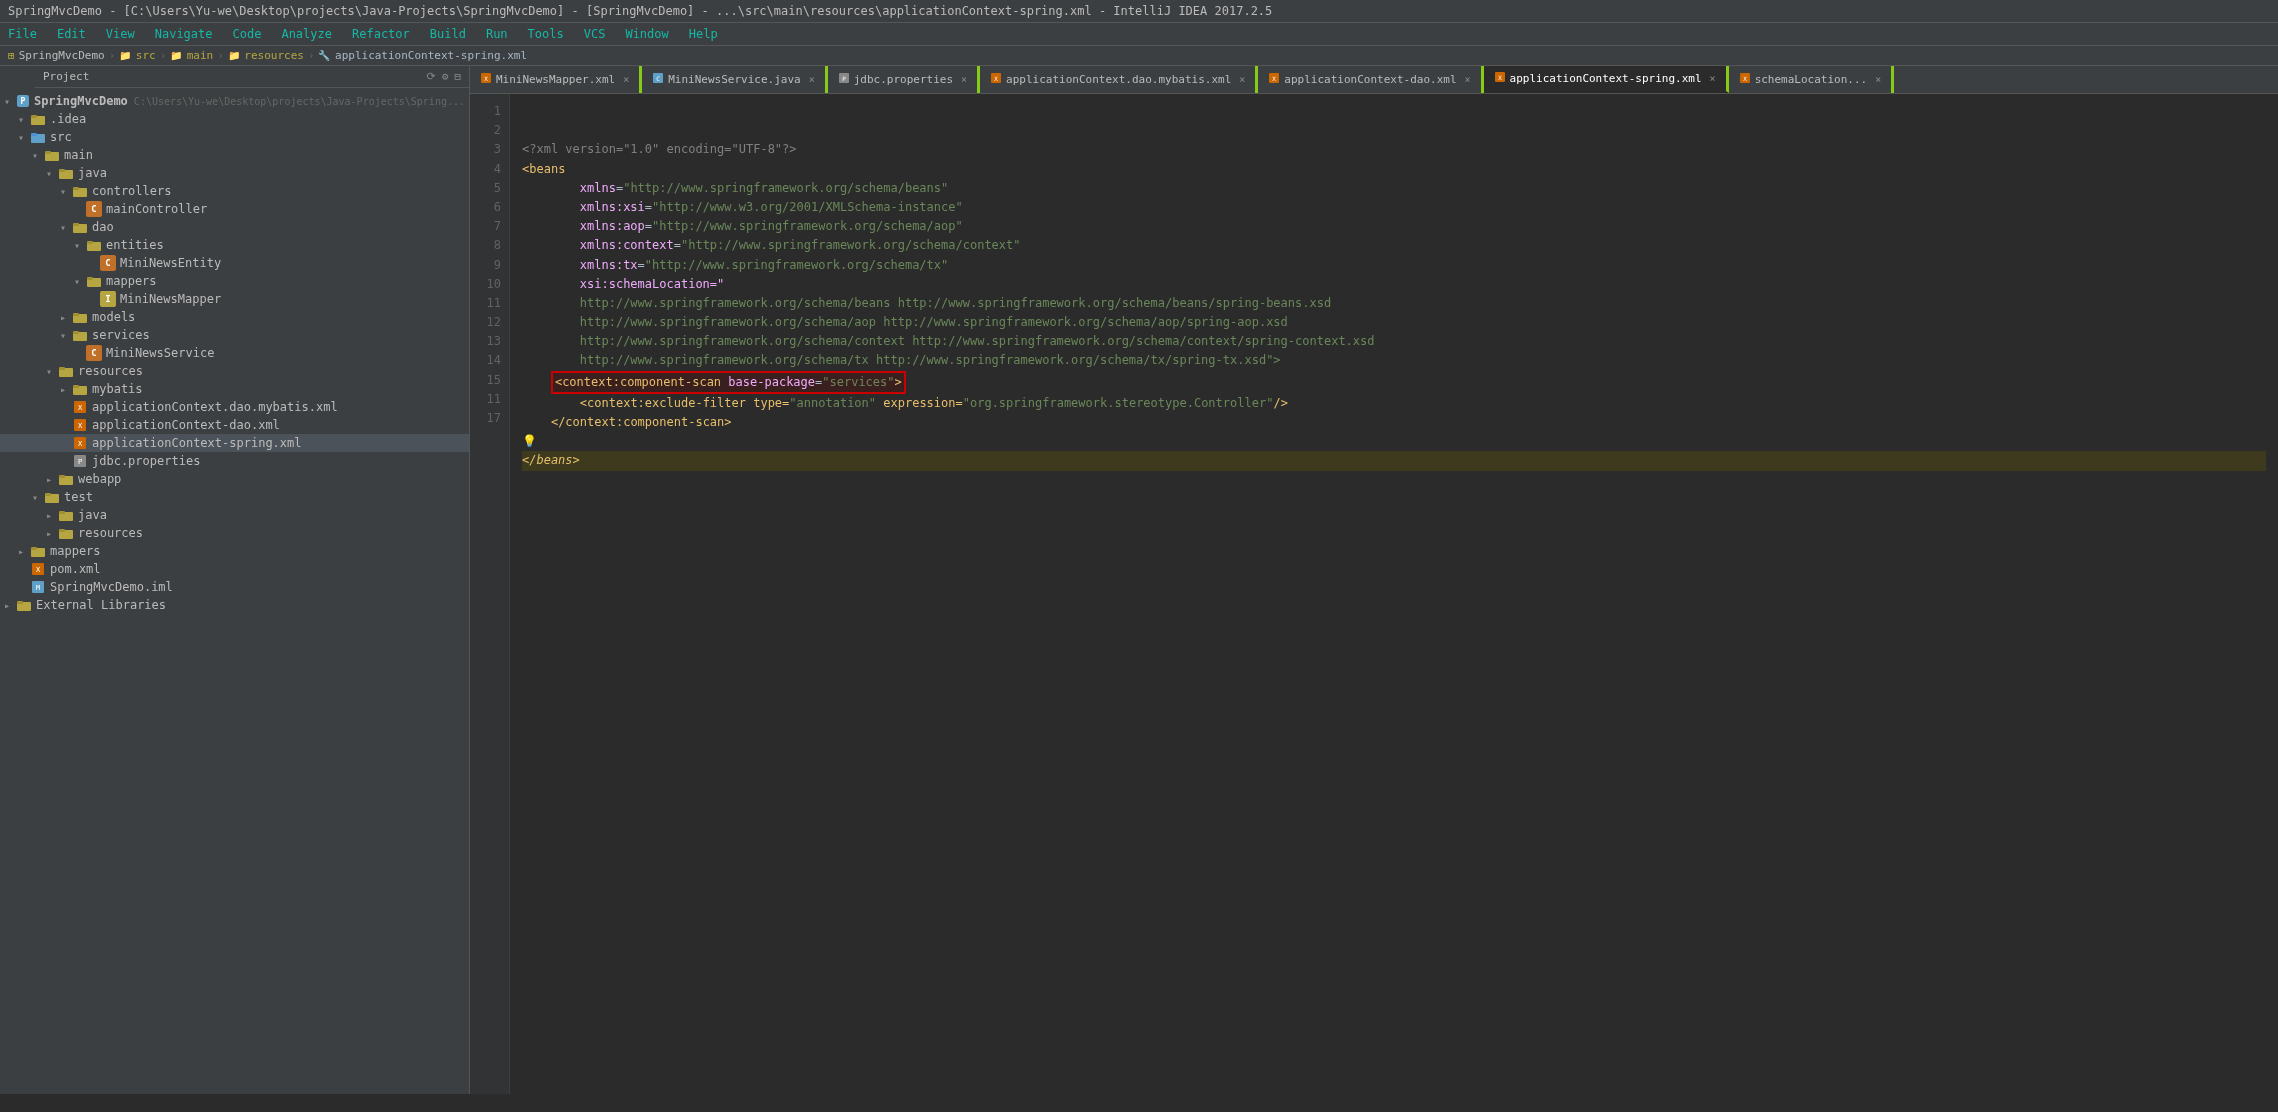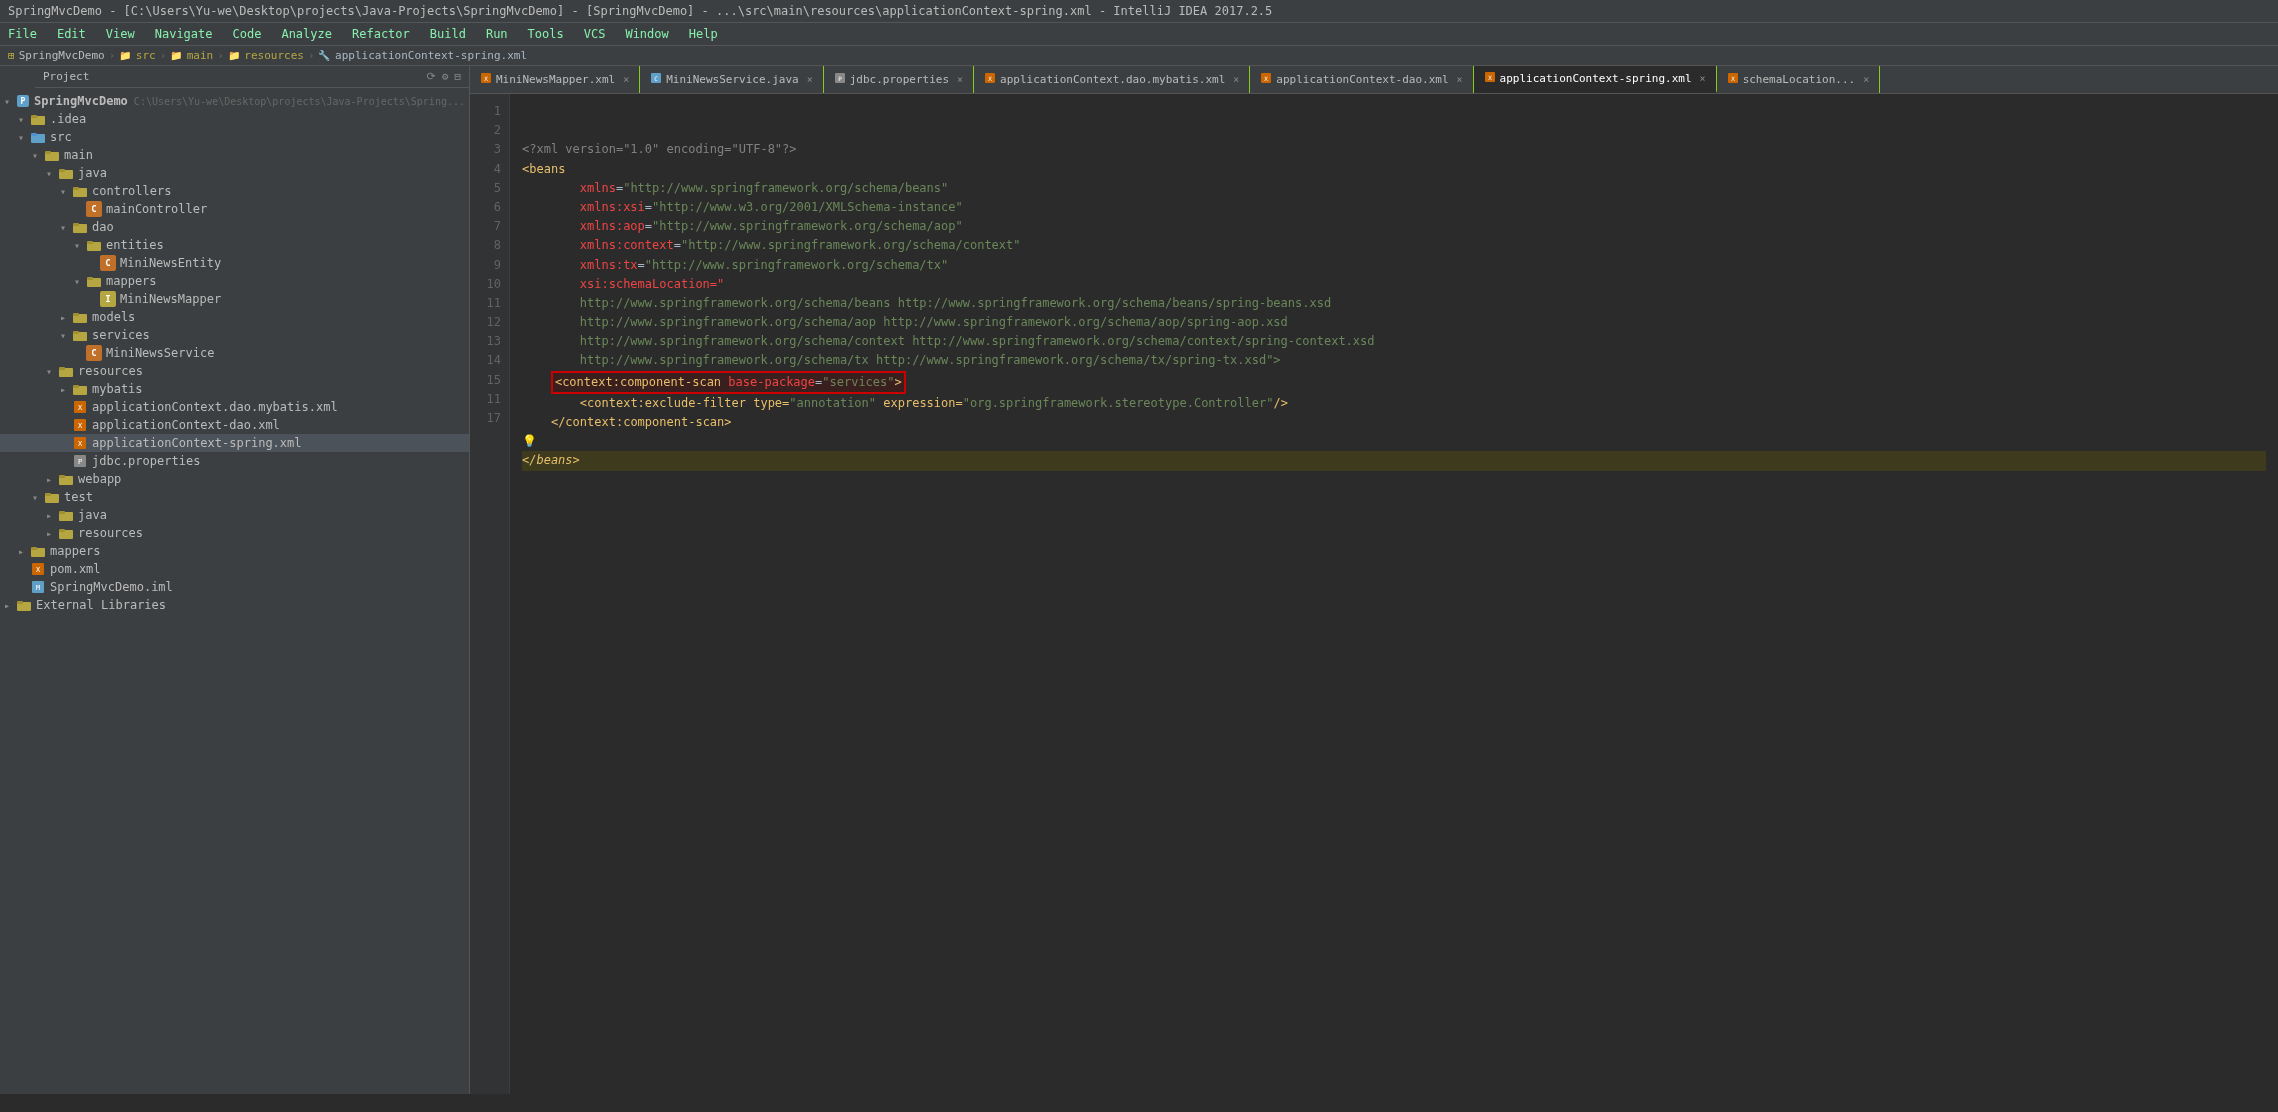--- a/index.html
+++ b/index.html
@@ -12,21 +12,21 @@
       padding: 4px 8px;
       font-size: 12px;
       white-space: nowrap;
       overflow: hidden;
       border-bottom: 1px solid #555;
     }
     
     
     #menubar {
       background: #3c3f41;
-      color: #86efac;
+      color: #14b8a6;
       padding: 2px 4px;
       font-size: 12px;
       display: flex;
       gap: 12px;
       border-bottom: 1px solid #555;
     }
     #menubar span { cursor: pointer; padding: 2px 4px; }
     
     
     #breadcrumb {
@@ -107,21 +107,21 @@
       overflow-x: auto;
       min-height: 28px;
     }
     
     .tab {
       display: flex;
       align-items: center;
       padding: 4px 10px;
       font-size: 11px;
       color: #bbbbbb;
-      border-right: 1px solid #84cc16;
+      border-right: 3px solid #84cc16;
       cursor: pointer;
       white-space: nowrap;
       gap: 4px;
       min-width: fit-content;
     }
     .tab.active { background: #2b2b2b; color: #ffffff; border-bottom: 2px solid #2b2b2b; }
     .tab-close { color: #888; font-size: 10px; margin-left: 4px; }
     
     
     #info-banner {
@@ -161,21 +161,21 @@
       flex: 1;
       padding: 8px 12px;
       font-size: 12px;
       line-height: 1.6;
       white-space: pre;
       overflow: visible;
     }
     
     .line { display: block; min-height: 19px; position: relative; }
     .xml-tag { color: #e8bf6a; }
-    .xml-attr { color: #ef4444; }
+    .xml-attr { color: #f0abfc; }
     .xml-attr-val { color: #6a8759; }
     .xml-comment { color: #808080; }
     .xml-bracket { color: #e8bf6a; }
     
     
     .highlight-red {
       display: inline-block;
       border: 2px solid #cc0000;
       padding: 0 2px;
       background: #3a1f1f;

